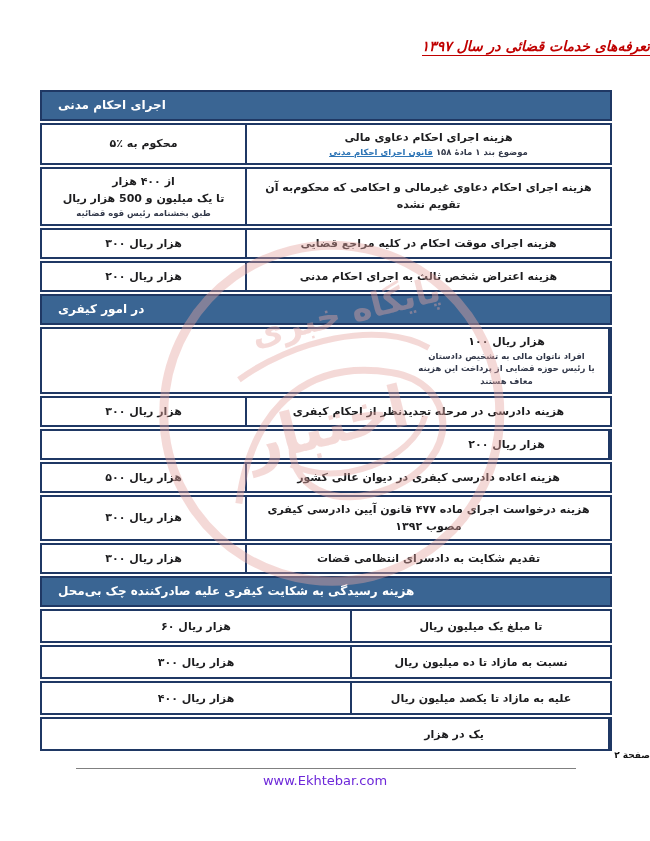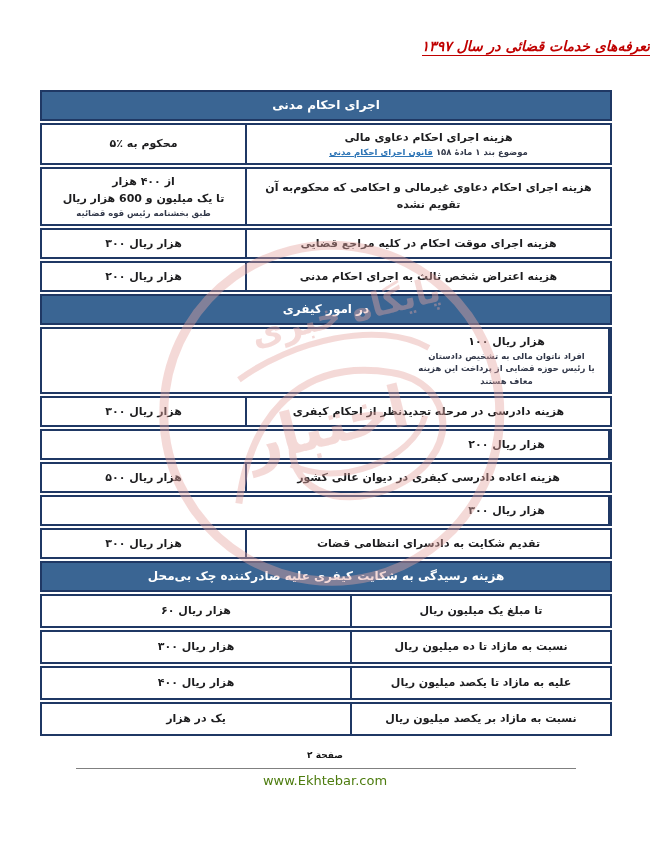--- a/index.html
+++ b/index.html
@@ -10,21 +10,21 @@
   
   .doc-title-wrap{position:absolute;top:36px;left:0;width:100%;text-align:right;z-index:2;font-style:italic;}
   .doc-title{
     display:inline-block;color:#C00000;font-weight:bold;font-size:14px;
     border-bottom:1.5px solid #C00000;padding-bottom:1px;letter-spacing:-0.5px;
   }
   
   .tables{position:absolute;left:40px;top:90px;width:572px;z-index:1;direction:rtl;}
   .banner{
     background:#3A6593;border:2px solid #1F3864;color:#ffffff;font-weight:bold;
-    font-size:12px;text-align:center;padding:6px 16px 7px;margin-top:2px;
+    font-size:12px;text-align:left;padding:6px 16px 7px;margin-top:2px;
   }
   .section:first-child .banner{margin-top:0;}
   .row{
     display:flex;background:#ffffff;border:2px solid #1F3864;margin-top:2px;
     min-height:27px;align-items:stretch;
   }
   .cell{
     display:flex;flex-direction:column;justify-content:center;align-items:center;
     text-align:center;padding:4px 6px;box-sizing:border-box;
   }
@@ -33,25 +33,25 @@
     border-inline-start:2px solid #1F3864;}
   .sec-bad-check .cell-value{width:310px;}
   .sec-bad-check .row{min-height:30px;}
   .main-line{font-size:11px;font-weight:bold;color:#1d1d1f;line-height:1.55;}
   .note-line{font-size:8.5px;font-weight:bold;color:#33394a;line-height:1.5;}
   .value-line{direction:ltr;unicode-bidi:isolate;}
   .link{color:#2E75B6;text-decoration:underline;cursor:pointer;text-align:center;}
   
   .watermark{position:absolute;left:70px;top:240px;z-index:3;pointer-events:none;opacity:0.42;}
   
-  .footer-page{position:absolute;top:750px;left:0;width:100%;text-align:center;
+  .footer-page{position:absolute;top:750px;left:0;width:100%;text-align:right;
     font-size:9px;font-weight:bold;color:#111;z-index:2;}
   .footer-line{position:absolute;top:768px;left:76px;width:500px;border-top:1.5px solid #808080;z-index:2;}
   .footer-site{position:absolute;top:773px;left:0;width:100%;text-align:center;
-    font-size:13px;color:#4d7c0f;z-index:2;}
+    font-size:13px;color:#6d28d9;z-index:2;}
 </style>
 </head>
 <body>
 
 <div class="doc-title-wrap">
   <span class="doc-title">تعرفه‌های خدمات قضائی در سال ۱۳۹۷</span>
 </div>
 
 <div class="tables">
     <div class="section sec-civil-enforcement">
@@ -64,21 +64,21 @@
         <div class="cell cell-value">
           <div class="main-line value-line">۵٪ محکوم به</div>
         </div>
       </div>
       <div class="row">
         <div class="cell cell-desc">
           <div class="main-line">هزینه اجرای احکام دعاوی غیرمالی و احکامی که محکوم‌به آن تقویم نشده</div>
         </div>
         <div class="cell cell-value">
           <div class="main-line value-line">از ۴۰۰ هزار</div>
-          <div class="main-line value-line">تا یک میلیون و 600 هزار ریال</div>
+          <div class="main-line value-line">تا یک میلیون و 500 هزار ریال</div>
           <div class="note-line value-line">طبق بخشنامه رئیس قوه قضائیه</div>
         </div>
       </div>
       <div class="row">
         <div class="cell cell-desc">
           <div class="main-line">هزینه اجرای موقت احکام در کلیه مراجع قضایی</div>
         </div>
         <div class="cell cell-value">
           <div class="main-line value-line">۳۰۰ هزار ریال</div>
         </div>
@@ -116,20 +116,23 @@
       </div>
       <div class="row">
         <div class="cell cell-desc">
           <div class="main-line">هزینه اعاده دادرسی کیفری در دیوان عالی کشور</div>
         </div>
         <div class="cell cell-value">
           <div class="main-line value-line">۵۰۰ هزار ریال</div>
         </div>
       </div>
       <div class="row">
+        <div class="cell cell-desc">
+          <div class="main-line">هزینه درخواست اجرای ماده ۴۷۷ قانون آیین دادرسی کیفری مصوب ۱۳۹۲</div>
+        </div>
         <div class="cell cell-value">
           <div class="main-line value-line">۳۰۰ هزار ریال</div>
         </div>
       </div>
       <div class="row">
         <div class="cell cell-desc">
           <div class="main-line">تقدیم شکایت به دادسرای انتظامی قضات</div>
         </div>
         <div class="cell cell-value">
           <div class="main-line value-line">۳۰۰ هزار ریال</div>
@@ -156,23 +159,20 @@
       </div>
       <div class="row">
         <div class="cell cell-desc">
           <div class="main-line">علیه به مازاد تا یکصد میلیون ریال</div>
         </div>
         <div class="cell cell-value">
           <div class="main-line value-line">۴۰۰ هزار ریال</div>
         </div>
       </div>
       <div class="row">
-        <div class="cell cell-desc">
-          <div class="main-line">نسبت به مازاد بر یکصد میلیون ریال</div>
-        </div>
         <div class="cell cell-value">
           <div class="main-line value-line">یک در هزار</div>
         </div>
       </div>
     </div>
   </div>
 
 <svg class="watermark" width="510" height="350" viewBox="0 0 510 350">
   <g stroke="#E7A6A2" fill="none" stroke-width="9" transform="rotate(-14 255 175)">
     <circle cx="262" cy="175" r="168"></circle>

